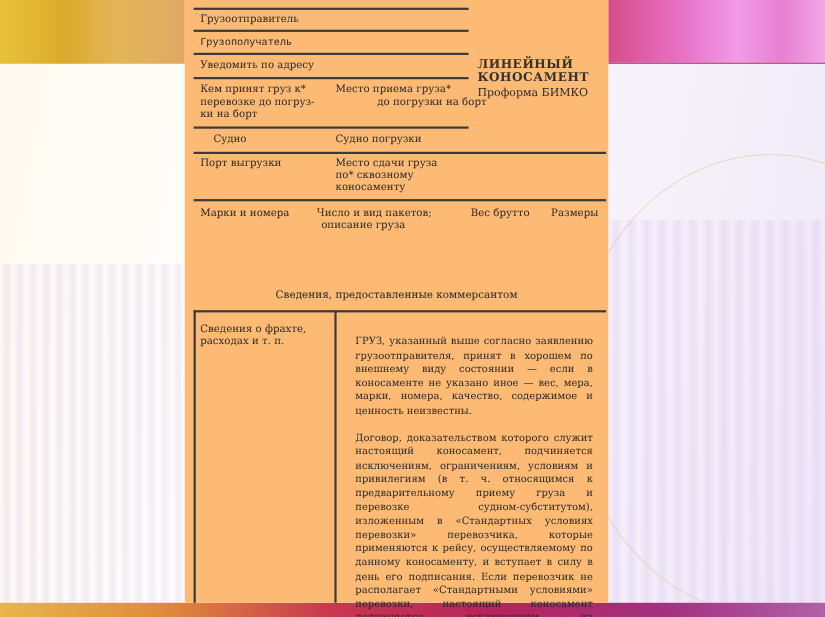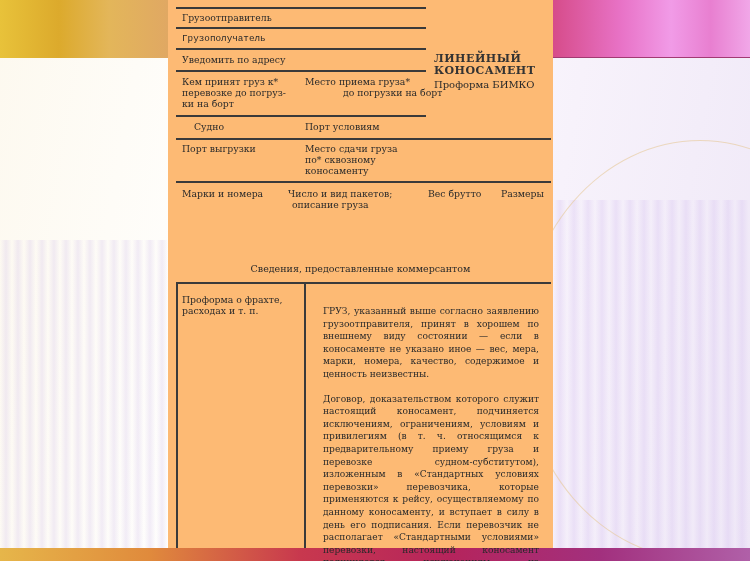--- a/index.html
+++ b/index.html
@@ -85,21 +85,21 @@
   <div class="t" style="left:14px; top:54px;">Уведомить по адресу</div>
 
   <div class="t" style="left:14px; top:76px;">Кем принят груз к*</div>
   <div class="t" style="left:14px; top:87px;">перевозке до погруз-</div>
   <div class="t" style="left:14px; top:98px;">ки на борт</div>
 
   <div class="t" style="left:137px; top:76px;">Место приема груза*</div>
   <div class="t" style="left:137px; top:87px;margin-left:38px;">до погрузки на борт</div>
 
   <div class="t" style="left:14px; top:121px;margin-left:12px;">Судно</div>
-  <div class="t" style="left:137px; top:121px;">Порт условиям</div>
+  <div class="t" style="left:137px; top:121px;">Судно погрузки</div>
 
   <div class="t" style="left:14px; top:143px;">Порт выгрузки</div>
   <div class="t" style="left:137px; top:143px;">Место сдачи груза</div>
   <div class="t" style="left:137px; top:154px;">по* сквозному</div>
   <div class="t" style="left:137px; top:165px;">коносаменту</div>
 
   <div class="t" style="left:14px; top:188px;">Марки и номера</div>
   <div class="t" style="left:120px; top:188px;">Число и вид пакетов;</div>
   <div class="t" style="left:124px; top:199px;">описание груза</div>
   <div class="t" style="left:260px; top:188px;">Вес брутто</div>
@@ -110,19 +110,19 @@
     <div>КОНОСАМЕНТ</div>
   </div>
   <div class="t" style="left:266px; top:79px; font-size:10px;">Проформа БИМКО</div>
 
   <div class="section-title">Сведения, предоставленные коммерсантом</div>
 
   <div class="hline" style="left:8px; top:282px; width:375px;"></div>
   <div class="vline" style="left:8px; top:282px; height:266px;"></div>
   <div class="vline" style="left:136px; top:282px; height:266px;"></div>
 
-  <div class="freight-label">Проформа о фрахте, расходах и т. п.</div>
+  <div class="freight-label">Сведения о фрахте, расходах и т. п.</div>
 
   <div class="terms">
     <p>ГРУЗ, указанный выше согласно заявлению грузоотправителя, принят в хорошем по внешнему виду состоянии — если в коносаменте не указано иное — вес, мера, марки, номера, качество, содержимое и ценность неизвестны.</p>
     <p>Договор, доказательством которого служит настоящий коносамент, подчиняется исключениям, ограничениям, условиям и привилегиям (в т. ч. относящимся к предварительному приему груза и перевозке судном-субститутом), изложенным в «Стандартных условиях перевозки» перевозчика, которые применяются к рейсу, осуществляемому по данному коносаменту, и вступает в силу в день его подписания. Если перевозчик не располагает «Стандартными условиями» перевозки, настоящий коносамент подчиняется исключениям из ответственности, ограничениям, условиям и привилегиям, изложенным в проформе линейного коносамента «Конлайнбилль», вступающим в силу со дня его выдачи.</p>
   </div>
 </div>
 
 </body></html>

